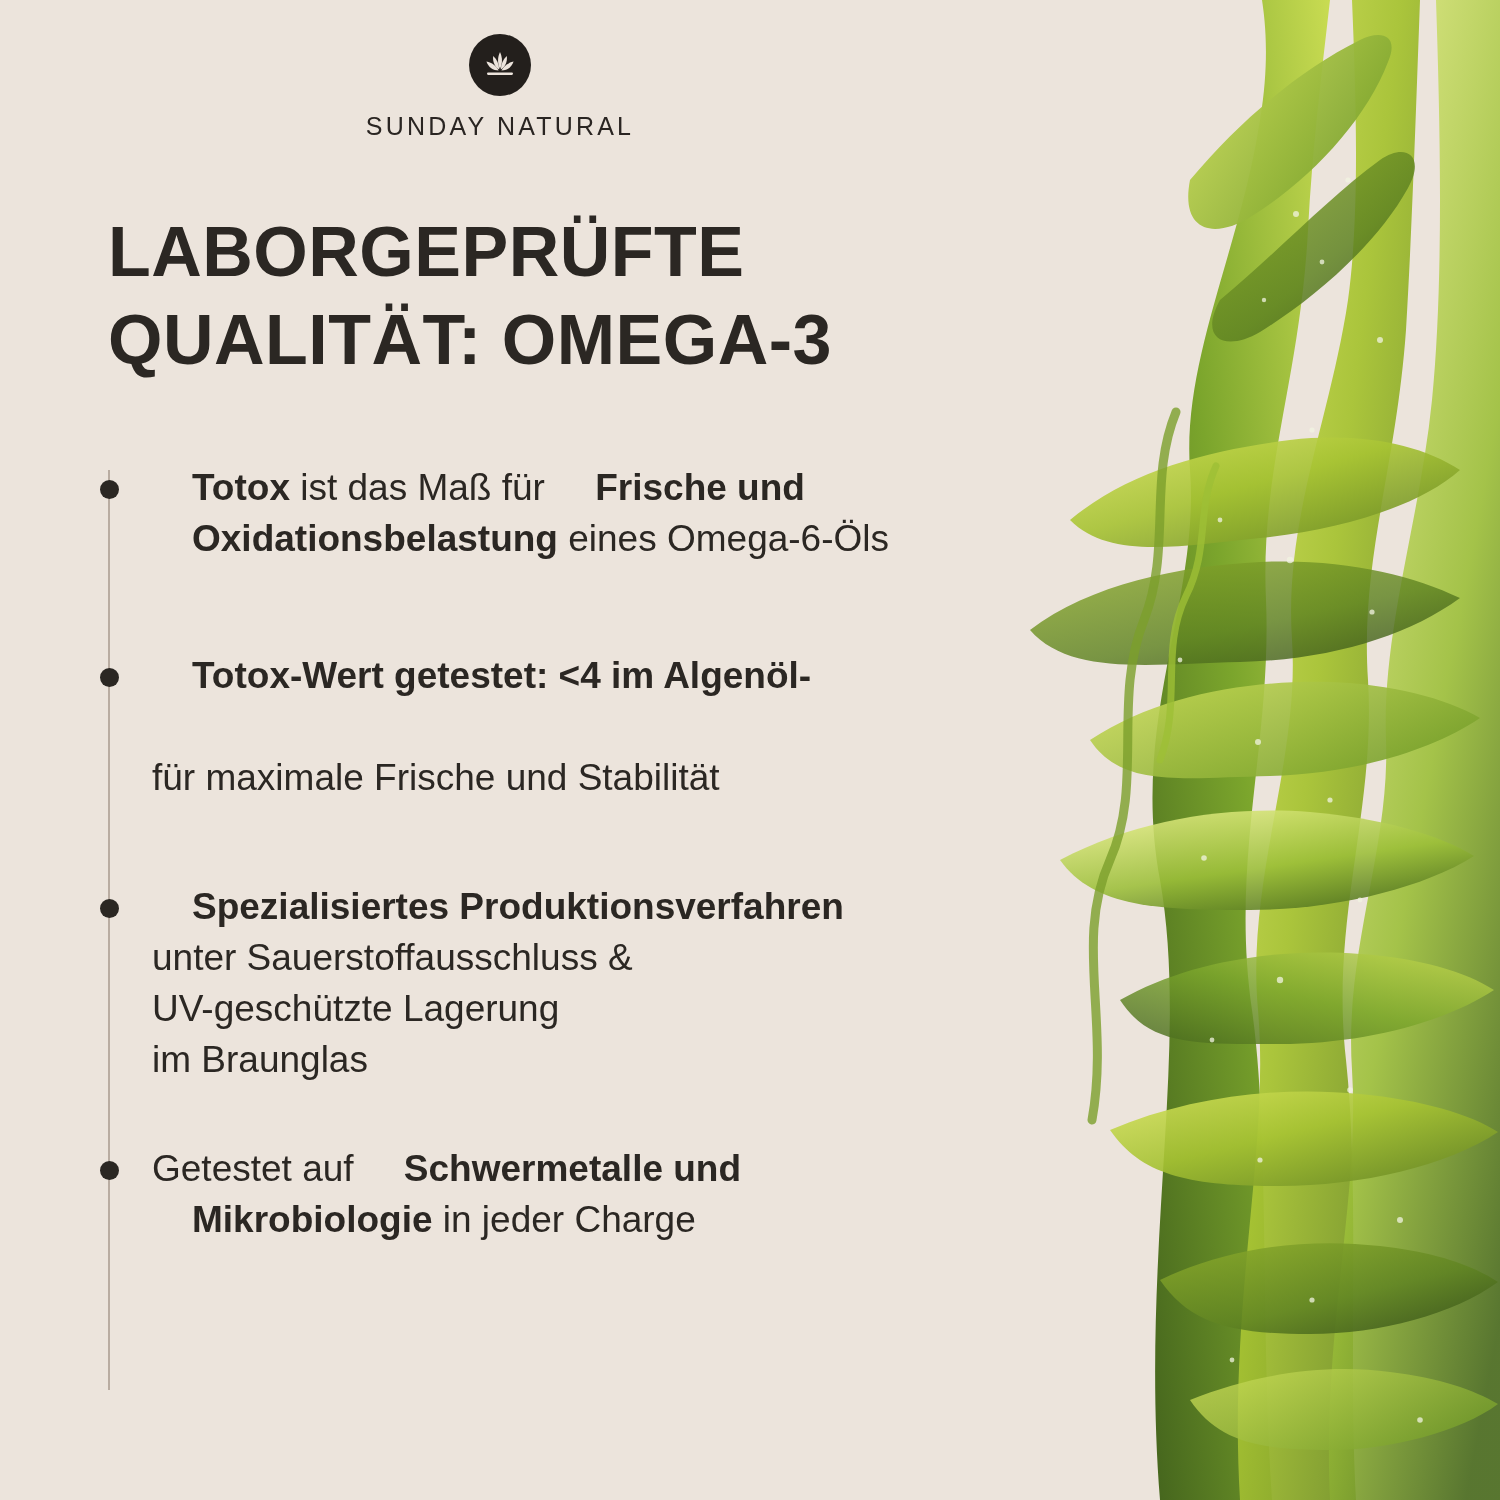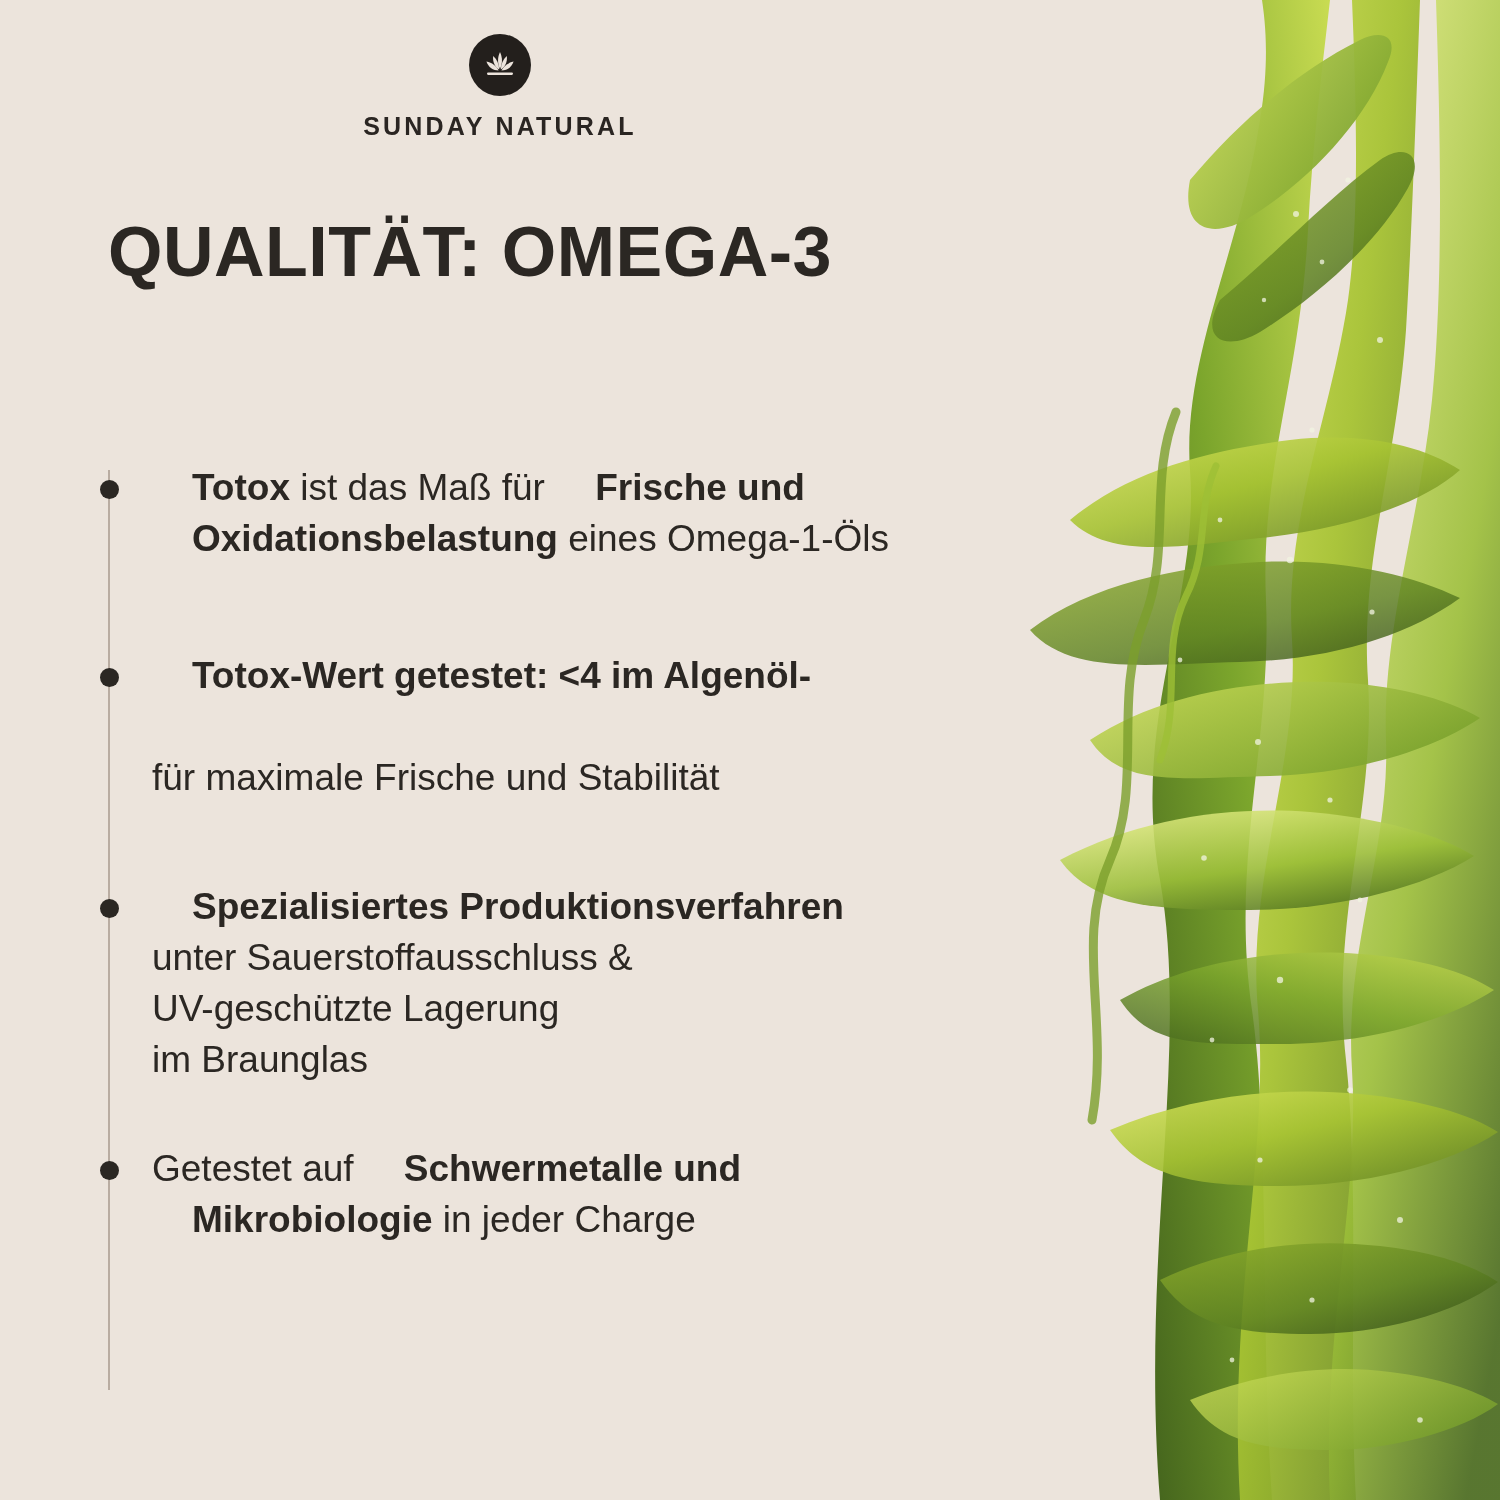--- a/index.html
+++ b/index.html
@@ -59,21 +59,21 @@
     position: absolute;
     top: 50%;
     left: 50%;
     transform: translate(-50%, -50%);
   }
   .logo-word {
     font-family: "Liberation Sans", sans-serif;
     font-size: 25px;
     letter-spacing: 3.2px;
     color: #2a2522;
-    font-weight: 700;
+    font-weight: 400;
   }
 
   
   .headline {
     position: absolute;
     top: 208px;
     left: 108px;
     width: 880px;
     z-index: 5;
   }
@@ -239,30 +239,31 @@
           <path d="M6.4 13.6 C12 14.6 16.4 18 18.6 22.6 C13.2 22.6 8.4 19.4 6.4 13.6 Z"></path>
           <path d="M33.6 13.6 C31.6 19.4 26.8 22.6 21.4 22.6 C23.6 18 28 14.6 33.6 13.6 Z"></path>
           <rect x="7" y="24.6" width="26" height="2.3" rx="1.15"></rect>
         </g>
       </svg>
     </span>
     <div class="logo-word">SUNDAY NATURAL</div>
   </div>
 
   <div class="headline">
+    <div class="headline-line">LABORGEPRÜFTE</div>
     <div class="headline-line">QUALITÄT: OMEGA-3</div>
   </div>
 
   <div class="vrule"></div>
 
   <div class="bullets">
 
     <div class="bullet b1">
       <span class="dot"></span>
-      <p><b>Totox</b><span> ist das Maß für </span><b>Frische und</b><br><b>Oxidationsbelastung</b><span> eines Omega-1-Öls</span></p>
+      <p><b>Totox</b><span> ist das Maß für </span><b>Frische und</b><br><b>Oxidationsbelastung</b><span> eines Omega-6-Öls</span></p>
     </div>
 
     <div class="bullet b2">
       <span class="dot"></span>
       <p><b>Totox-Wert  getestet: &lt;4 im Algenöl-</b><br><br><span>für maximale Frische und Stabilität</span><br></p>
     </div>
 
     <div class="bullet b4">
       <span class="dot"></span>
       <p><b>Spezialisiertes Produktionsverfahren</b><br><span>unter Sauerstoffausschluss &amp;</span><br><span>UV-geschützte Lagerung</span><br><span>im Braunglas</span></p>

